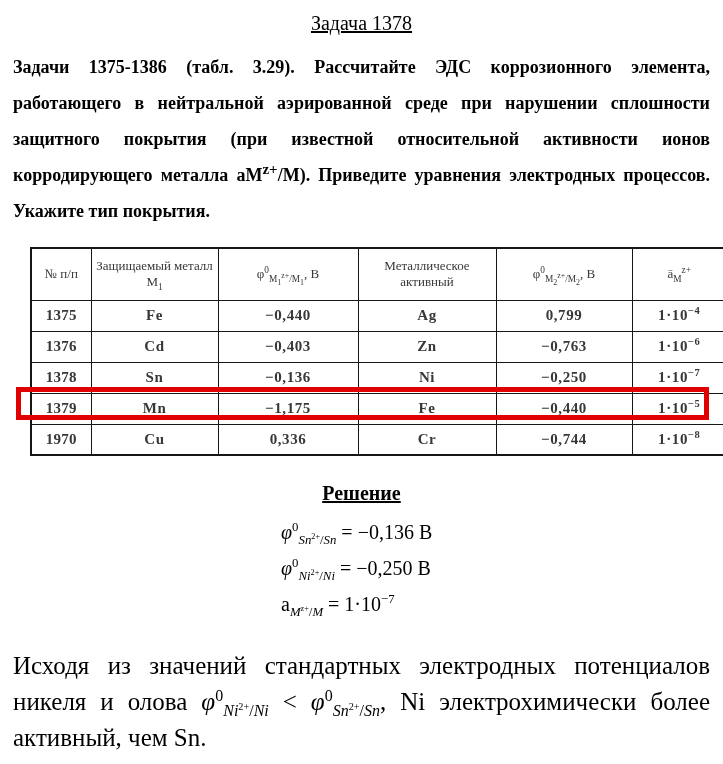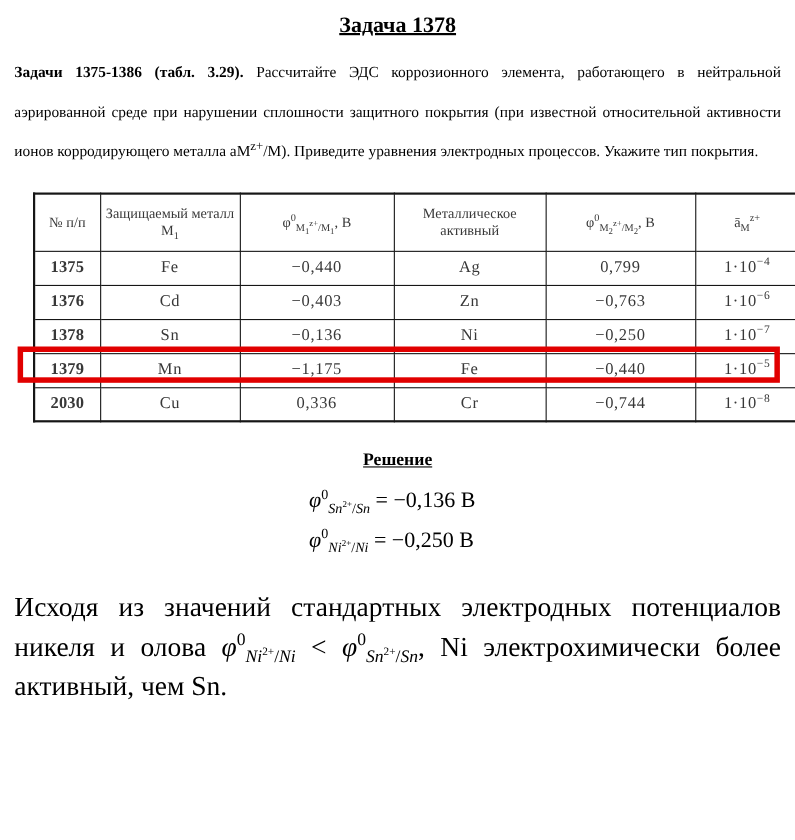--- a/index.html
+++ b/index.html
@@ -4,45 +4,45 @@
 <style>
   * { box-sizing: border-box; }
   html, body { margin: 0; padding: 0; }
   body {
     width: 723px; height: 764px; overflow: hidden;
     background: #ffffff; color: #000;
     font-family: "Liberation Serif", serif;
   }
   .page { padding: 10px 13px 0; }
 
-  .doc-title { text-align: center; font-size: 20px; font-weight: bold; margin: 2px 0 14px; }
+  .doc-title { text-align: center; font-size: 20px; font-weight: normal; margin: 2px 0 14px; }
   .doc-title span { text-decoration: underline; }
 
-  .problem { font-size: 14px; line-height: 36px; text-align: justify; margin: 0; }
+  .problem { font-size: 18px; line-height: 36px; text-align: justify; margin: 0; font-weight: bold; }
 
   .table-wrap { position: relative; margin: 18px 17px 0; }
   table { width: 100%; border-collapse: collapse; table-layout: fixed; color: #383838; }
   table { border: 2px solid #161616; padding-left: 12px; }
   th, td { border: 1px solid #161616; text-align: center; vertical-align: middle; }
   th { font-size: 13px; font-weight: normal; padding: 6px 3px; height: 52px; }
-  td { font-size: 15px; padding: 4px 3px; height: 31px; letter-spacing: 0.6px; }
+  td { font-size: 15px; padding: 4px 3px; height: 31px; letter-spacing: 0.6px; font-weight: bold; }
   td.c-num { font-weight: bold; letter-spacing: 0.2px; }
   th:nth-child(1) { width: 60px; }
   th:nth-child(2) { width: 127px; }
   th:nth-child(3) { width: 140px; }
   th:nth-child(4) { width: 138px; }
   th:nth-child(5) { width: 136px; }
   th:nth-child(6) { width: 95px; font-family: Liberation Serif, serif; }
 
   .row-highlight-box {
     position: absolute; left: -14px; right: -16px;
     border: 5px solid #e10000; pointer-events: none;
   }
 
-  .solution-heading { text-align: center; font-size: 16px; font-weight: bold; margin: 26px 0 16px; }
+  .solution-heading { text-align: center; font-size: 20px; font-weight: bold; margin: 26px 0 16px; }
   .solution-heading span { text-decoration: underline; }
 
   .formulas { padding-left: 268px; }
   .formula { font-size: 20px; margin-bottom: 13px; }
 
   sup, sub { line-height: 0; }
   .formula sup, .formula sub { font-size: 64%; }
   .conclusion sup, .conclusion sub { font-size: 64%; }
   th sup, th sub { font-size: 72%; }
   td sup, td sub { font-size: 70%; }
@@ -98,34 +98,35 @@
         </tr>
         <tr>
           <td class="c-num">1379</td>
           <td>Mn</td>
           <td>−1,175</td>
           <td>Fe</td>
           <td>−0,440</td>
           <td>1·10<sup>−5</sup></td>
         </tr>
         <tr>
-          <td class="c-num">2030</td>
+          <td class="c-num">1970</td>
           <td>Cu</td>
           <td>0,336</td>
           <td>Cr</td>
           <td>−0,744</td>
           <td>1·10<sup>−8</sup></td>
         </tr>
       </tbody>
     </table>
     <div class="row-highlight-box" style="top: 140px; height: 33px; border-color: rgb(225, 0, 0);"></div>
   </div>
 
   <h2 class="solution-heading"><span>Решение</span></h2>
 
   <div class="formulas">
     <div class="formula"><i>φ</i><sup>0</sup><sub><i>Sn</i><sup>2+</sup>/<i>Sn</i></sub> = −0,136 В</div>
     <div class="formula"><i>φ</i><sup>0</sup><sub><i>Ni</i><sup>2+</sup>/<i>Ni</i></sub> = −0,250 В</div>
+    <div class="formula">a<sub><i>M</i><sup>z+</sup>/<i>M</i></sub> = 1·10<sup>−7</sup></div>
   </div>
 
   <p class="conclusion">Исходя из значений стандартных электродных потенциалов никеля и олова <i>φ</i><sup>0</sup><sub><i>Ni</i><sup>2+</sup>/<i>Ni</i></sub> &lt; <i>φ</i><sup>0</sup><sub><i>Sn</i><sup>2+</sup>/<i>Sn</i></sub>, Ni электрохимически более активный, чем Sn.</p>
 
 </div>
 
 </body></html>

